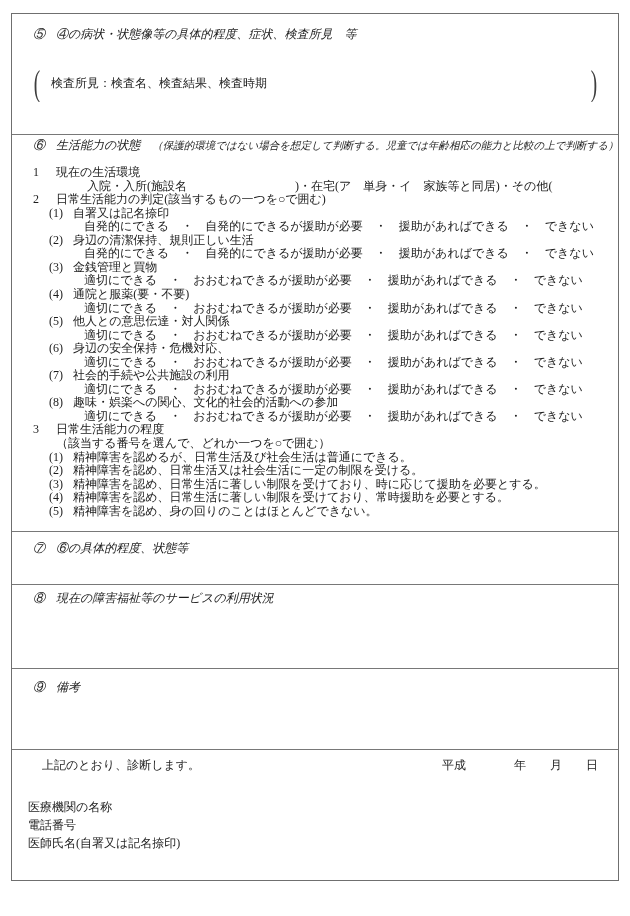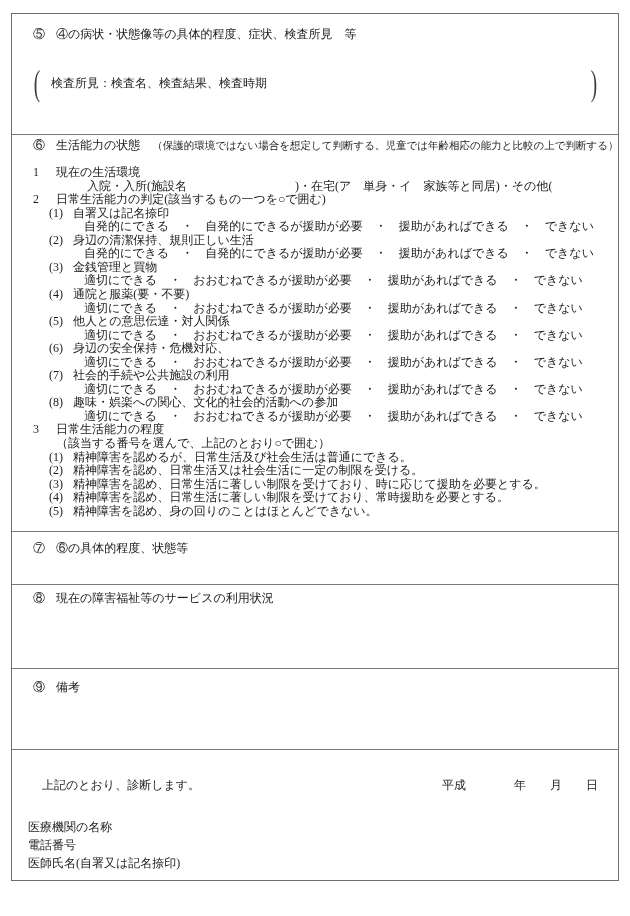--- a/index.html
+++ b/index.html
@@ -19,21 +19,21 @@
     display: flex;
     flex-direction: column;
     font-size: 12px;
     overflow: hidden;
   }
   .sec { border-top: 1.5px solid #787878; overflow: hidden; }
   .sec:first-child { border-top: none; }
 
   
   .sec5 { height: 120px; padding: 12px 14px 0 21px; }
-  .sec-head { white-space: nowrap; }
+  .sec-head { white-space: nowrap; font-style: italic; }
   .sec-num { display: inline-block; margin-right: 11px; }
   .paren-row {
     margin-top: 28px;
     display: flex;
     align-items: center;
   }
   .bigparen {
     font-size: 24px;
     font-weight: 300;
     color: #3d3d3d;
@@ -59,21 +59,21 @@
 
   
   .sec8 { height: 84px; padding: 5px 10px 0 21px; }
   .sec8 .para { line-height: 15.2px; padding-left: 1px; margin-top: 1px; white-space: nowrap; }
 
   
   .sec9 { height: 81px; padding: 10px 14px 0 21px; }
 
   
   .secF { flex: 1; padding: 7px 14px 0 16px; }
-  .f-row1 { display: flex; align-items: center; margin-top: 20px; }
+  .f-row1 { display: flex; align-items: center; }
   .f-statement { padding-left: 14px; }
   .f-date { margin-left: auto; margin-right: 6px; white-space: pre; }
   .f-fields { margin-top: 24px; line-height: 18.2px; }
 </style>
 </head>
 <body>
 
 <div class="form">
 
   <div class="sec sec5">
@@ -104,21 +104,21 @@
     <div class="jrow"><span class="ino">(5)</span><span>他人との意思伝達・対人関係</span></div>
     <div class="jopt">適切にできる　・　おおむねできるが援助が必要　・　援助があればできる　・　できない</div>
     <div class="jrow"><span class="ino">(6)</span><span>身辺の安全保持・危機対応、</span></div>
     <div class="jopt">適切にできる　・　おおむねできるが援助が必要　・　援助があればできる　・　できない</div>
     <div class="jrow"><span class="ino">(7)</span><span>社会的手続や公共施設の利用</span></div>
     <div class="jopt">適切にできる　・　おおむねできるが援助が必要　・　援助があればできる　・　できない</div>
     <div class="jrow"><span class="ino">(8)</span><span>趣味・娯楽への関心、文化的社会的活動への参加</span></div>
     <div class="jopt">適切にできる　・　おおむねできるが援助が必要　・　援助があればできる　・　できない</div>
 
     <div class="numline"><span class="blk-num">3</span><span>日常生活能力の程度</span></div>
-    <div class="deg-note">（該当する番号を選んで、上記のとおり○で囲む）</div>
+    <div class="deg-note">（該当する番号を選んで、どれか一つを○で囲む）</div>
     <div class="drow"><span class="ino">(1)</span><span>精神障害を認めるが、日常生活及び社会生活は普通にできる。</span></div>
     <div class="drow"><span class="ino">(2)</span><span>精神障害を認め、日常生活又は社会生活に一定の制限を受ける。</span></div>
     <div class="drow"><span class="ino">(3)</span><span>精神障害を認め、日常生活に著しい制限を受けており、時に応じて援助を必要とする。</span></div>
     <div class="drow"><span class="ino">(4)</span><span>精神障害を認め、日常生活に著しい制限を受けており、常時援助を必要とする。</span></div>
     <div class="drow"><span class="ino">(5)</span><span>精神障害を認め、身の回りのことはほとんどできない。</span></div>
   </div>
 
   <div class="sec sec7">
     <div class="sec-head"><span class="sec-num">⑦</span><span>⑥の具体的程度、状態等</span></div>
   </div>

